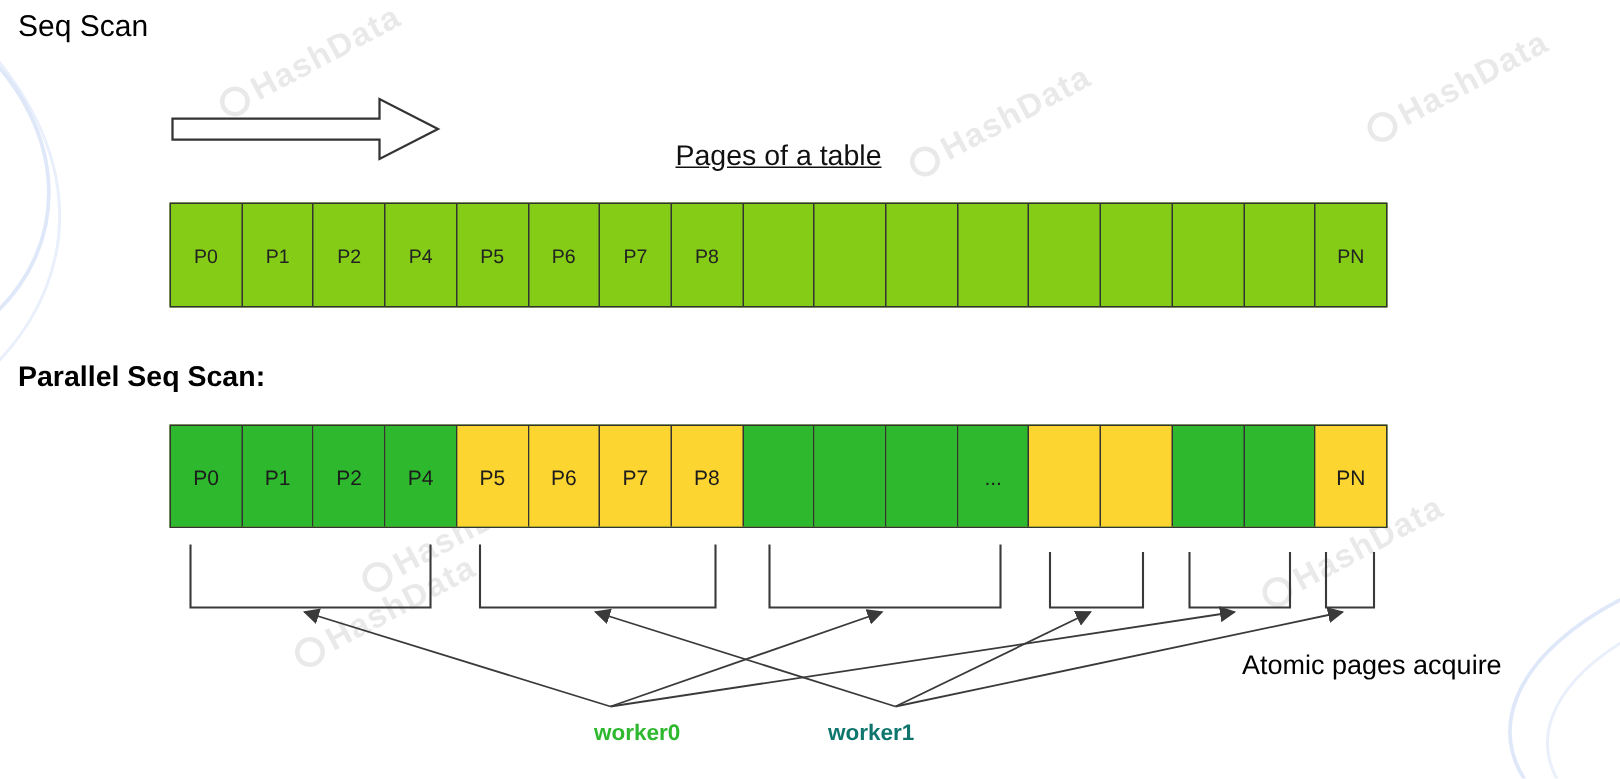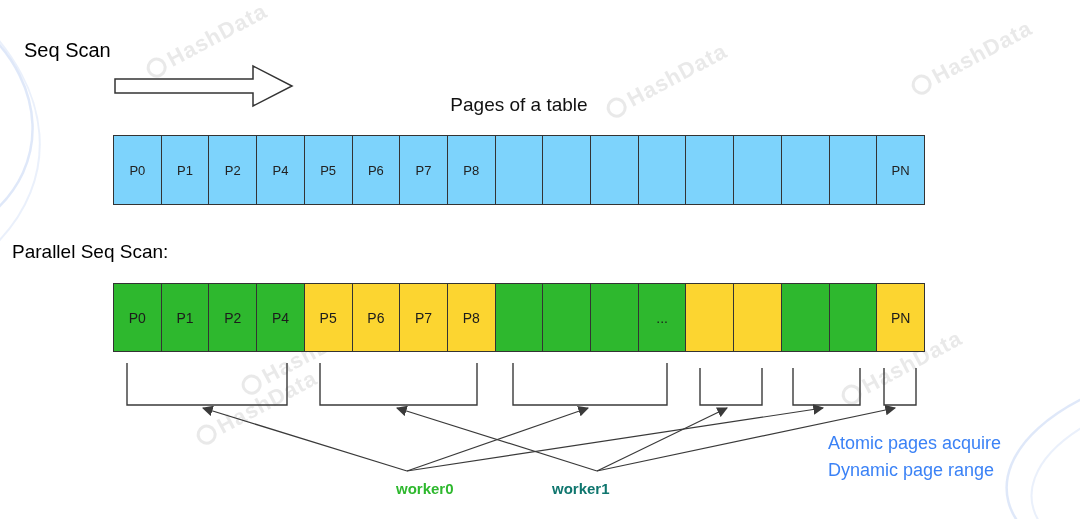--- a/index.html
+++ b/index.html
@@ -2,34 +2,34 @@
 <html><head>
 <meta charset="utf-8">
 <style>
   html,body{margin:0;padding:0;}
   body{
     width:1080px;height:519px;position:relative;overflow:hidden;
     background:#ffffff;font-family:"Liberation Sans",sans-serif;color:#111;
   }
   .abs{position:absolute;}
   .title{font-size:20px;font-weight:500;color:#000;}
-  .section-title{font-size:19px;font-weight:400;color:#000;}
-  .table-label{font-size:19px;color:#111;text-align:center;}
+  .section-title{font-size:19px;font-weight:700;color:#000;}
+  .table-label{font-size:19px;color:#111;text-align:center;text-decoration:underline;}
   .page-row{
-    display:flex;background:#7dd3fc;border:1px solid #333;box-sizing:border-box;
+    display:flex;background:#84cc16;border:1px solid #333;box-sizing:border-box;
   }
   .page-row .cell{
     flex:1 1 0;display:flex;align-items:center;justify-content:center;
     border-right:1px solid #333;font-size:13px;color:#222;box-sizing:border-box;
     white-space:nowrap;
   }
   .page-row .cell:last-child{border-right:none;}
   #row2 .cell{font-size:14px;color:#1c1c1c;}
   .worker{font-size:15px;font-weight:bold;}
-  .annot{font-size:18px;color:#3b82f6;line-height:27px;}
+  .annot{font-size:18px;color:#000000;line-height:27px;}
   svg.overlay{position:absolute;left:0;top:0;pointer-events:none;}
   .wm{
     position:absolute;display:flex;align-items:center;gap:4px;
     color:rgba(125,125,125,0.17);font-weight:bold;font-size:22px;
     transform:rotate(-28deg);letter-spacing:1px;user-select:none;white-space:nowrap;
   }
   .wm-circle{
     width:14px;height:14px;border:3px solid rgba(125,125,125,0.17);
     border-radius:50%;display:inline-block;
   }
@@ -62,21 +62,21 @@
 </div>
 <div class="wm" style="left:190px;top:395px;">
   <span class="wm-circle"></span>
   <span>HashData</span>
 </div>
 <div class="wm" style="left:835px;top:355px;">
   <span class="wm-circle"></span>
   <span>HashData</span>
 </div>
 
-<div class="abs title" style="left:24px;top:7px;margin-top:32px;">Seq Scan</div>
+<div class="abs title" style="left:12px;top:7px;">Seq Scan</div>
 <div class="abs table-label" style="left:113px;top:94px;width:812px;">Pages of a table</div>
 <div class="abs section-title" style="left:12px;top:241px;">Parallel Seq Scan:</div>
 
 <div id="row1" class="abs page-row" style="left:113px;top:135px;width:812px;height:70px;">
     <div class="cell">P0</div>
     <div class="cell">P1</div>
     <div class="cell">P2</div>
     <div class="cell">P4</div>
     <div class="cell">P5</div>
     <div class="cell">P6</div>
@@ -135,14 +135,13 @@
   <line x1="597" y1="471" x2="397" y2="408" stroke="#3a3a3a" stroke-width="1.2" marker-end="url(#ah)"></line>
   <line x1="597" y1="471" x2="727" y2="408" stroke="#3a3a3a" stroke-width="1.2" marker-end="url(#ah)"></line>
   <line x1="597" y1="471" x2="895" y2="408" stroke="#3a3a3a" stroke-width="1.2" marker-end="url(#ah)"></line>
 </svg>
 
 <div class="abs worker" style="left: 396px; top: 480px; color: rgb(46, 184, 46);">worker0</div>
 <div class="abs worker" style="left: 552px; top: 480px; color: #0f766e;">worker1</div>
 
 <div class="abs annot" style="left:828px;top:430px;">
   <div>Atomic pages acquire</div>
-  <div>Dynamic page range</div>
 </div>
 
 </body></html>

